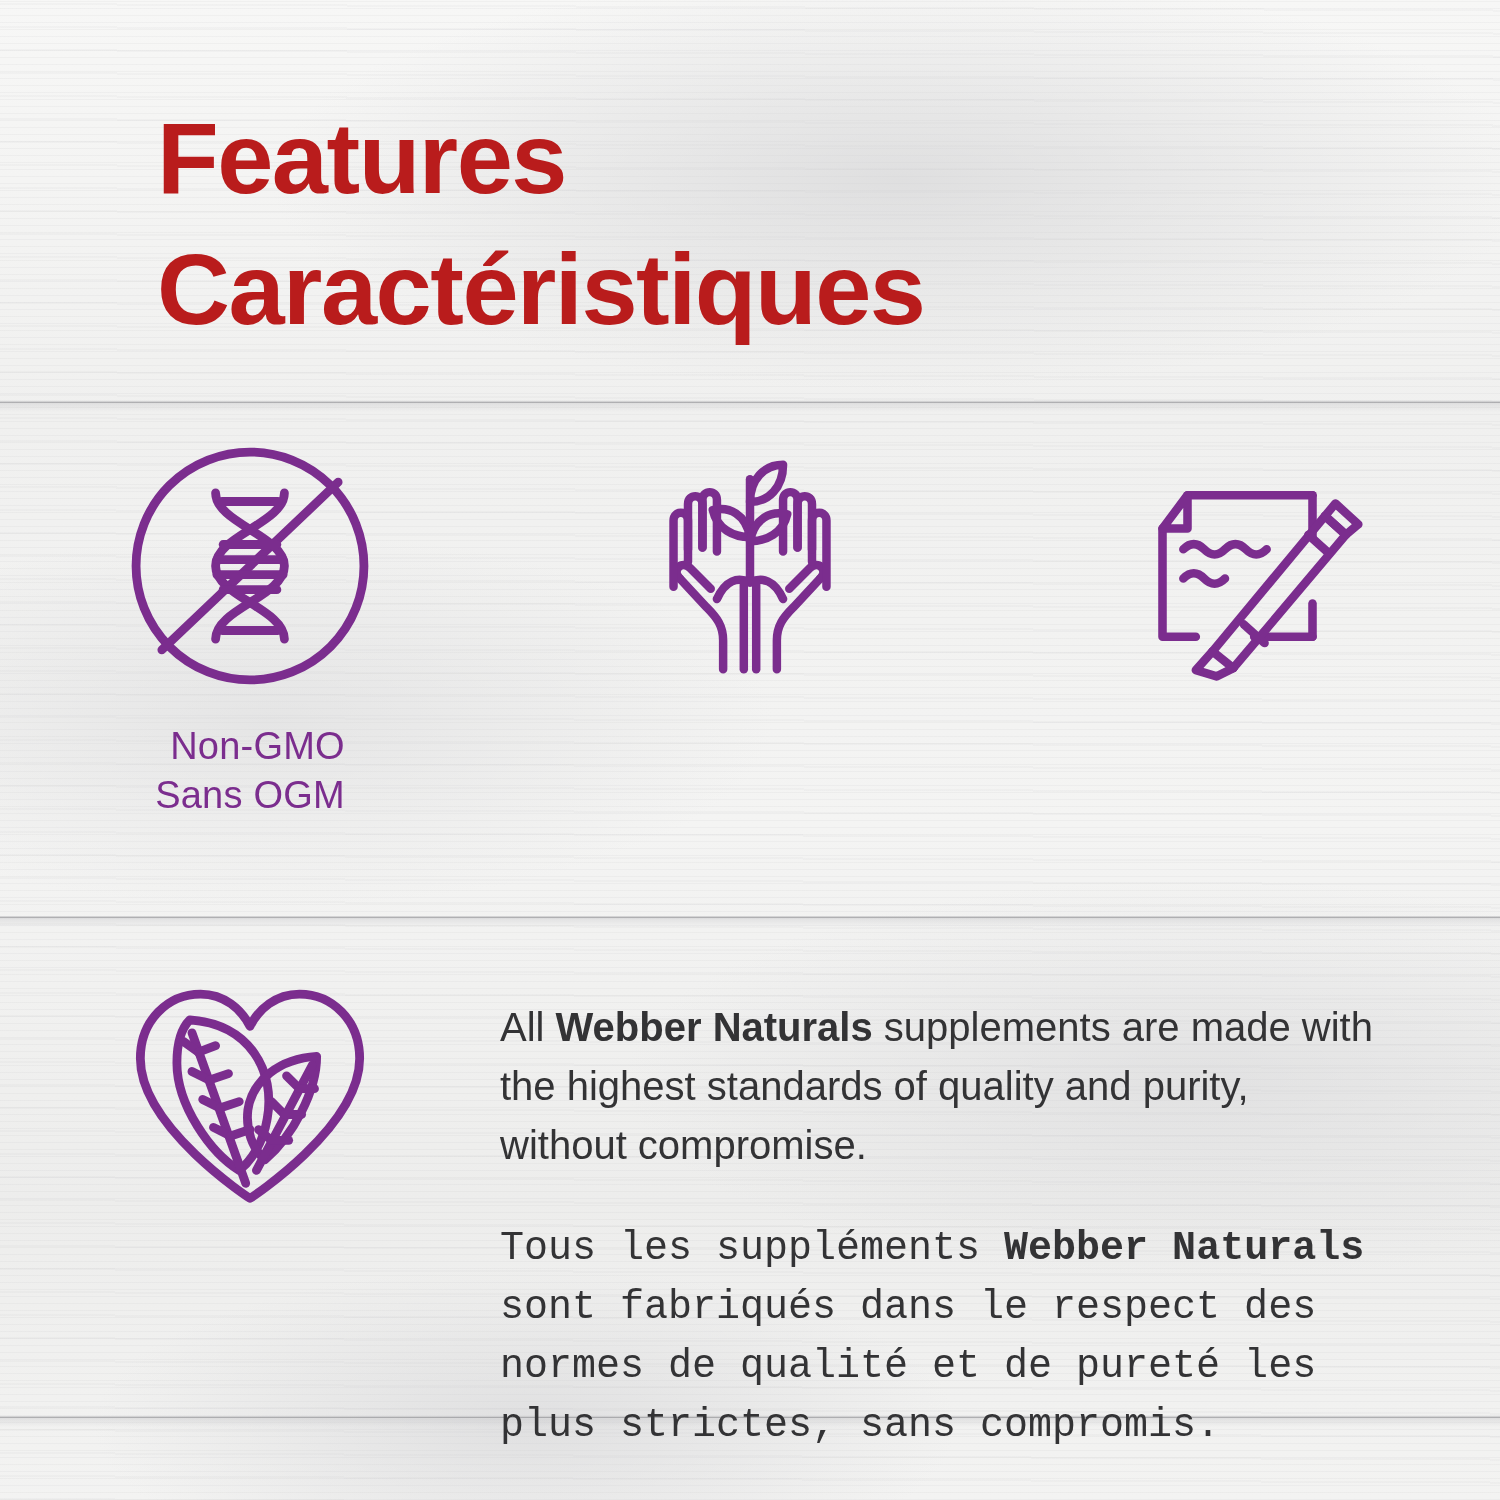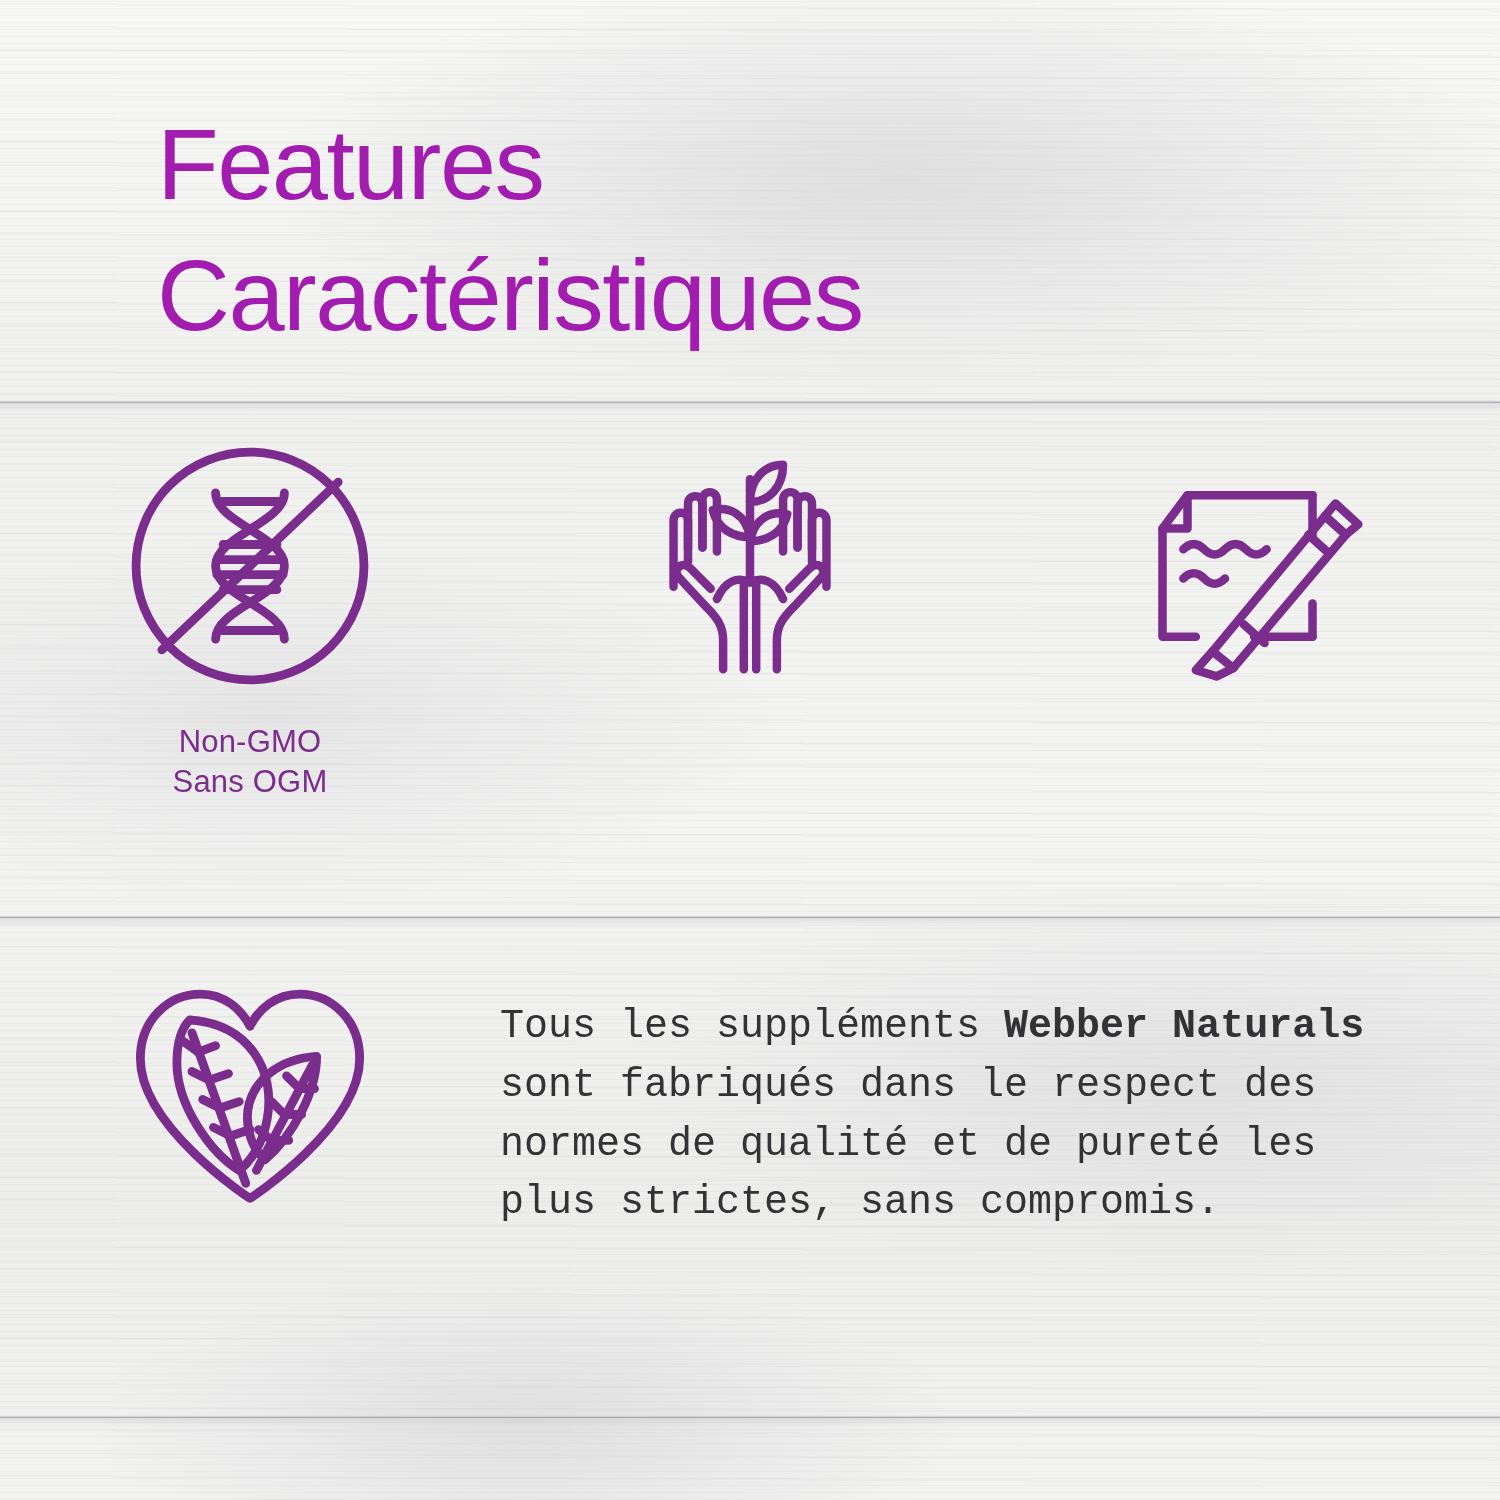--- a/index.html
+++ b/index.html
@@ -55,24 +55,24 @@
     position:absolute; left:0; right:0; top:3px;
     height:8px;
     background:linear-gradient(180deg, rgba(190,190,194,.30), rgba(190,190,194,0));
   }
 
   
   #page { position:absolute; inset:0; }
 
   #heading {
     position:absolute;
-    left:157px; top:99px;
+    left:157px; top:93px;
     width:1200px;
-    color:#a21caf;
-    font-weight:normal;
+    color:#b91c1c;
+    font-weight:bold;
     font-size:101px;
     line-height:1.30;
     letter-spacing:-1.5px;
     white-space:pre-line;
   }
 
   .row-icons {
     position:absolute;
     left:0; width:1500px;
     display:flex;
@@ -85,23 +85,23 @@
     align-items:center;
   }
   .iconbox {
     height:268px;
     display:flex;
     align-items:center;
     justify-content:center;
   }
   .caption {
     margin-top:22px;
-    text-align:center;
+    text-align:right;
     color:#7b2d8e;
-    font-size:31px;
+    font-size:38px;
     line-height:1.30;
     white-space:pre-line;
     letter-spacing:.2px;
   }
 
   
   #row2 {
     position:absolute;
     top:962px; left:0; width:1500px;
     display:flex;
@@ -269,18 +269,19 @@
             <path d="M83 56 L90 56"></path>
           <path d="M76 68 L70 62"></path>
             <path d="M76 68 L84 68"></path>
           <path d="M70 80 L64 75"></path>
             <path d="M70 80 L78 80"></path>
         </svg>
       </div>
     </div>
 
     <div id="copy">
+      <p><span>All </span><b>Webber Naturals</b><span> supplements are made with the highest standards of quality and purity, without compromise.</span></p>
       <p><span>Tous les suppléments </span><b>Webber Naturals</b><span> sont fabriqués dans le respect des normes de qualité et de pureté les plus strictes, sans compromis.</span></p>
     </div>
 
   </div>
 
 </div>
 
 </body></html>

